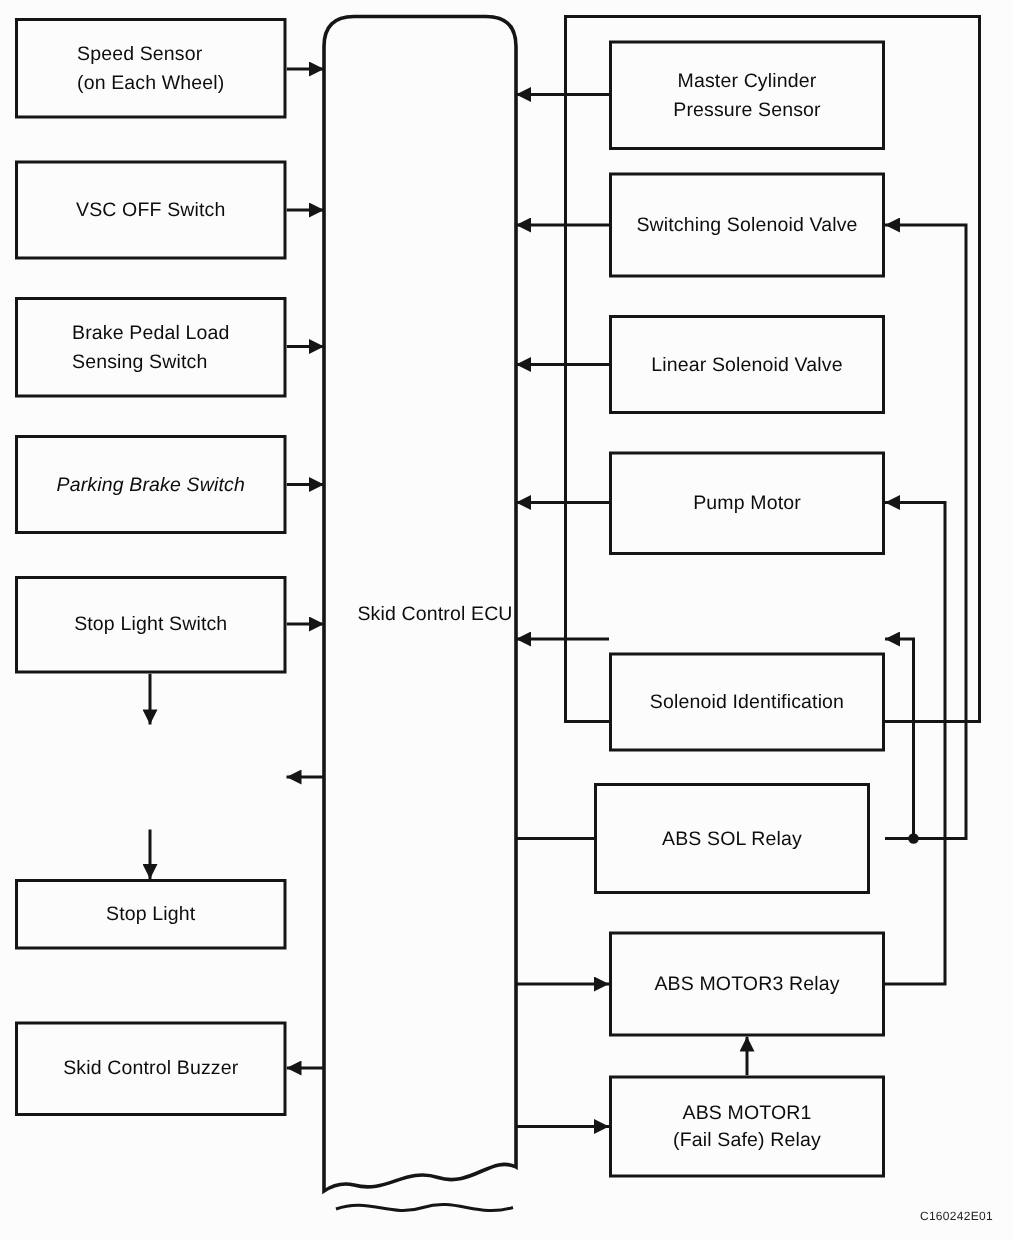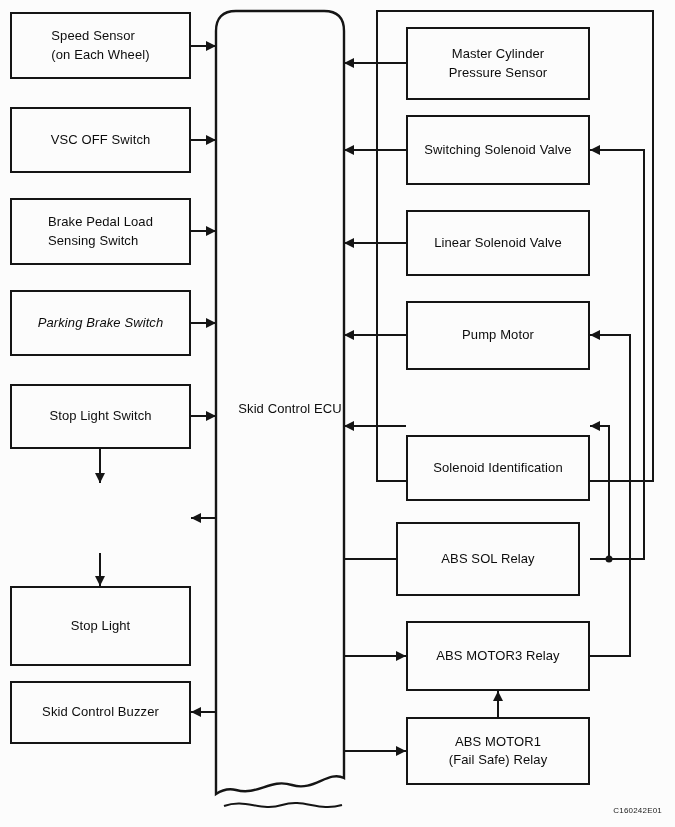--- a/index.html
+++ b/index.html
@@ -133,21 +133,21 @@
   <div class="box" style="left:10px; top:198px; width:181px; height:67px;">
     <span class="lbl">Brake Pedal Load
 Sensing Switch</span>
   </div>
   <div class="box" style="left:10px; top:290px; width:181px; height:66px;font-style:italic;">
     <span class="lbl">Parking Brake Switch</span>
   </div>
   <div class="box" style="left:10px; top:384px; width:181px; height:65px;">
     <span class="lbl">Stop Light Switch</span>
   </div>
-  <div class="box" style="left:10px; top:586px; width:181px; height:80px;">
+  <div class="box" style="left:10px; top:586px; width:181px; height:47px;">
     <span class="lbl">Stop Light</span>
   </div>
   <div class="box" style="left:10px; top:681px; width:181px; height:63px;">
     <span class="lbl">Skid Control Buzzer</span>
   </div>
 
   <div class="ecu-label">Skid Control ECU</div>
 
   <div class="frame" style="left:376px; top:10px; width:278px; height:472px;"></div>
   <div class="caption" style="left:406px; top:486px; width:184px;">Brake Actuator</div>

